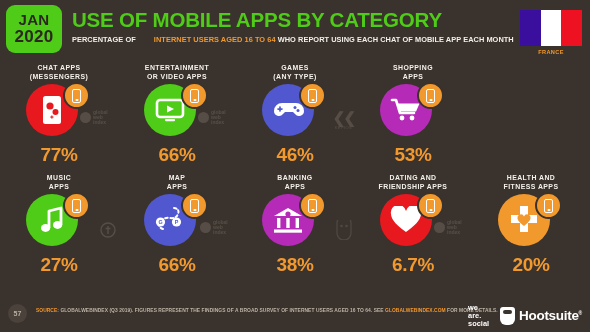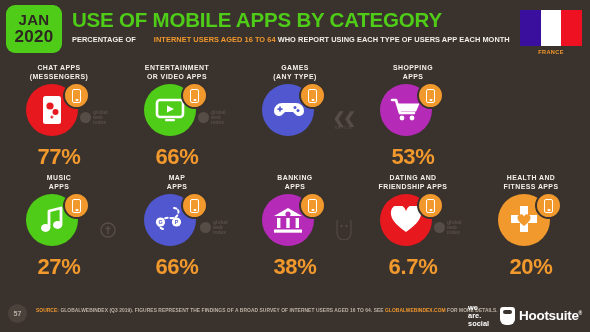--- a/index.html
+++ b/index.html
@@ -120,21 +120,21 @@
     position:relative;
   }
   .phone-glyph:after{
     content:"";
     position:absolute; left:50%; bottom:1px;
     transform:translateX(-50%);
     width:3px; height:1.2px; background:#fff; border-radius:1px;
   }
   .value{
     color:#f2992e;
-    font-size:22px;
+    font-size:19px;
     font-weight:bold;
     letter-spacing:-.3px;
     margin-top:4px;
   }
 
   
   .wm{
     position:absolute;
     opacity:.17;
     pointer-events:none;
@@ -220,21 +220,21 @@
   <div id="header">
 
     <div id="date-badge">
       <span class="m">JAN</span>
       <span class="y">2020</span>
     </div>
 
     <div id="title-block">
       <div id="main-title">USE OF MOBILE APPS BY CATEGORY</div>
       <div id="subtitle">
-        <span>PERCENTAGE OF </span><span class="hl">INTERNET USERS AGED 16 TO 64</span><span> WHO REPORT USING EACH TYPE OF USERS APP EACH MONTH</span>
+        <span>PERCENTAGE OF </span><span class="hl">INTERNET USERS AGED 16 TO 64</span><span> WHO REPORT USING EACH CHAT OF MOBILE APP EACH MONTH</span>
       </div>
     </div>
 
     <div id="flag-wrap">
       <div id="flag">
         <div class="b"></div>
         <div class="w"></div>
         <div class="r"></div>
       </div>
       <div id="flag-label">FRANCE</div>
@@ -306,20 +306,21 @@
               <rect x="6.2" y="9.2" width="5.6" height="1.7" rx=".8" fill="#5158cf"></rect>
               <rect x="8.15" y="7.25" width="1.7" height="5.6" rx=".8" fill="#5158cf"></rect>
               <circle cx="24" cy="8.5" r="1.5" fill="#5158cf"></circle>
               <circle cx="27" cy="11.5" r="1.5" fill="#5158cf"></circle>
             </svg>
           </div>
           <div class="small-circle">
             <div class="phone-glyph"></div>
           </div>
         </div>
+        <div class="value">46%</div>
         <div class="wm wm-kepios" style="right:0px; top:48px;">
           <div class="k">❮❮</div>
           <div class="t">KEPIOS</div>
         </div>
       </div>
 
       <div class="cell">
         <div class="cat-label">
           <div>SHOPPING</div>
           <div>APPS</div>

